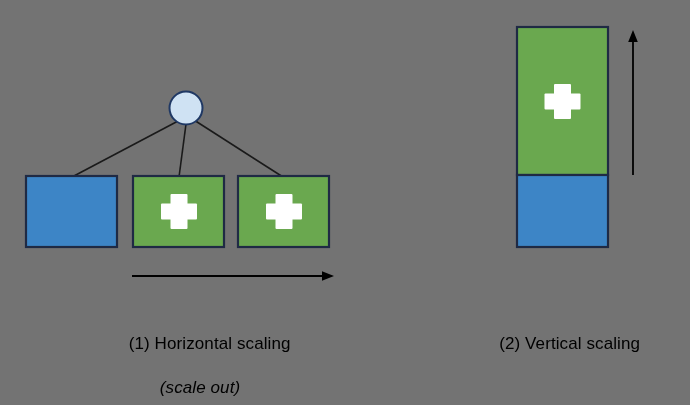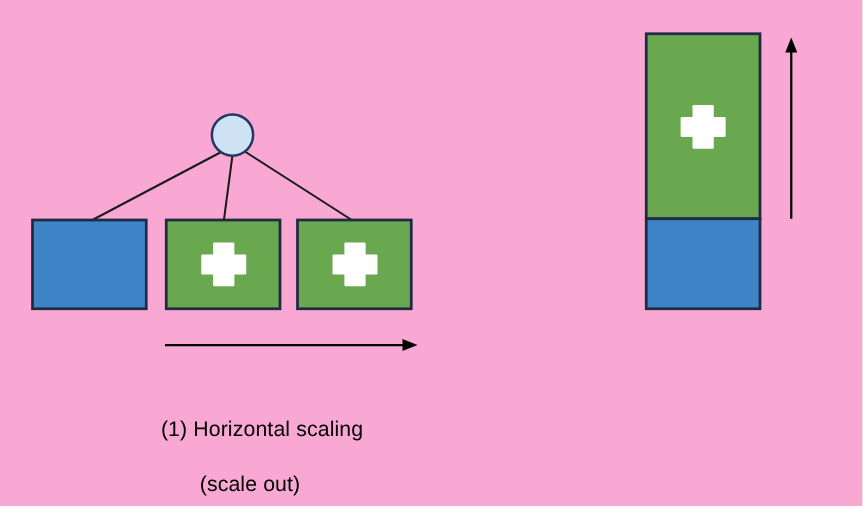--- a/index.html
+++ b/index.html
@@ -9,21 +9,21 @@
     background: #ffffff;
   }
   body {
     font-family: "Liberation Sans", sans-serif;
     -webkit-font-smoothing: antialiased;
   }
   #canvas {
     position: relative;
     width: 690px;
     height: 405px;
-    background: #f9a8d4;
+    background: #737373;
     overflow: hidden;
   }
   .svg-layer {
     position: absolute;
     left: 0;
     top: 0;
     width: 690px;
     height: 405px;
   }
   .caption {
@@ -41,20 +41,21 @@
     top: 311px;
     width: 360px;
   }
   #caption-vertical {
     left: 435px;
     top: 311px;
     width: 250px;
   }
   .caption-line2 {
     display: block;
+    font-style: italic;
   }
 </style>
 </head>
 <body>
 
 <div id="canvas">
 
   <svg class="svg-layer" viewBox="0 0 690 405">
 
     <g>
@@ -110,15 +111,16 @@
     </g>
 
   </svg>
 
   <div class="caption" id="caption-horizontal">
     <span>(1) Horizontal scaling</span>
     <span class="caption-line2">(scale out)</span>
   </div>
 
   <div class="caption" id="caption-vertical">
+    <span>(2) Vertical scaling</span>
   </div>
 
 </div>
 
 </body></html>

